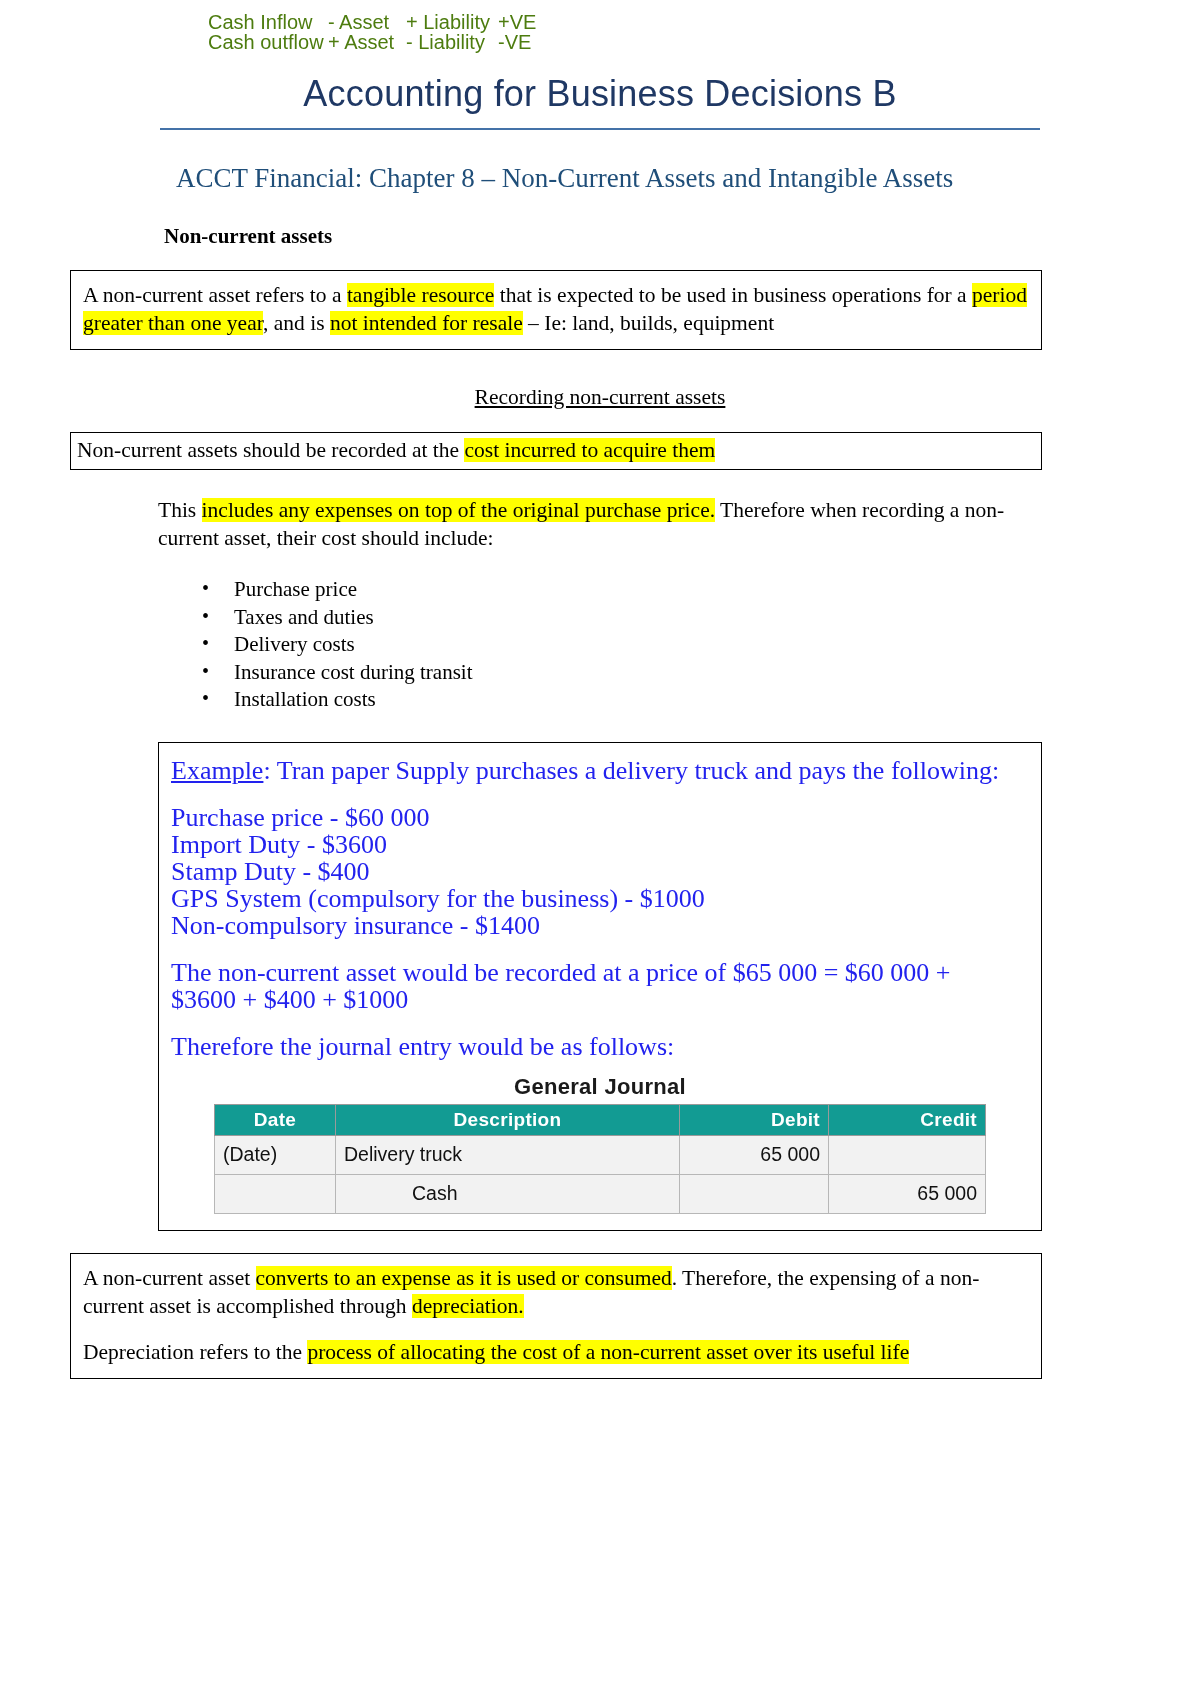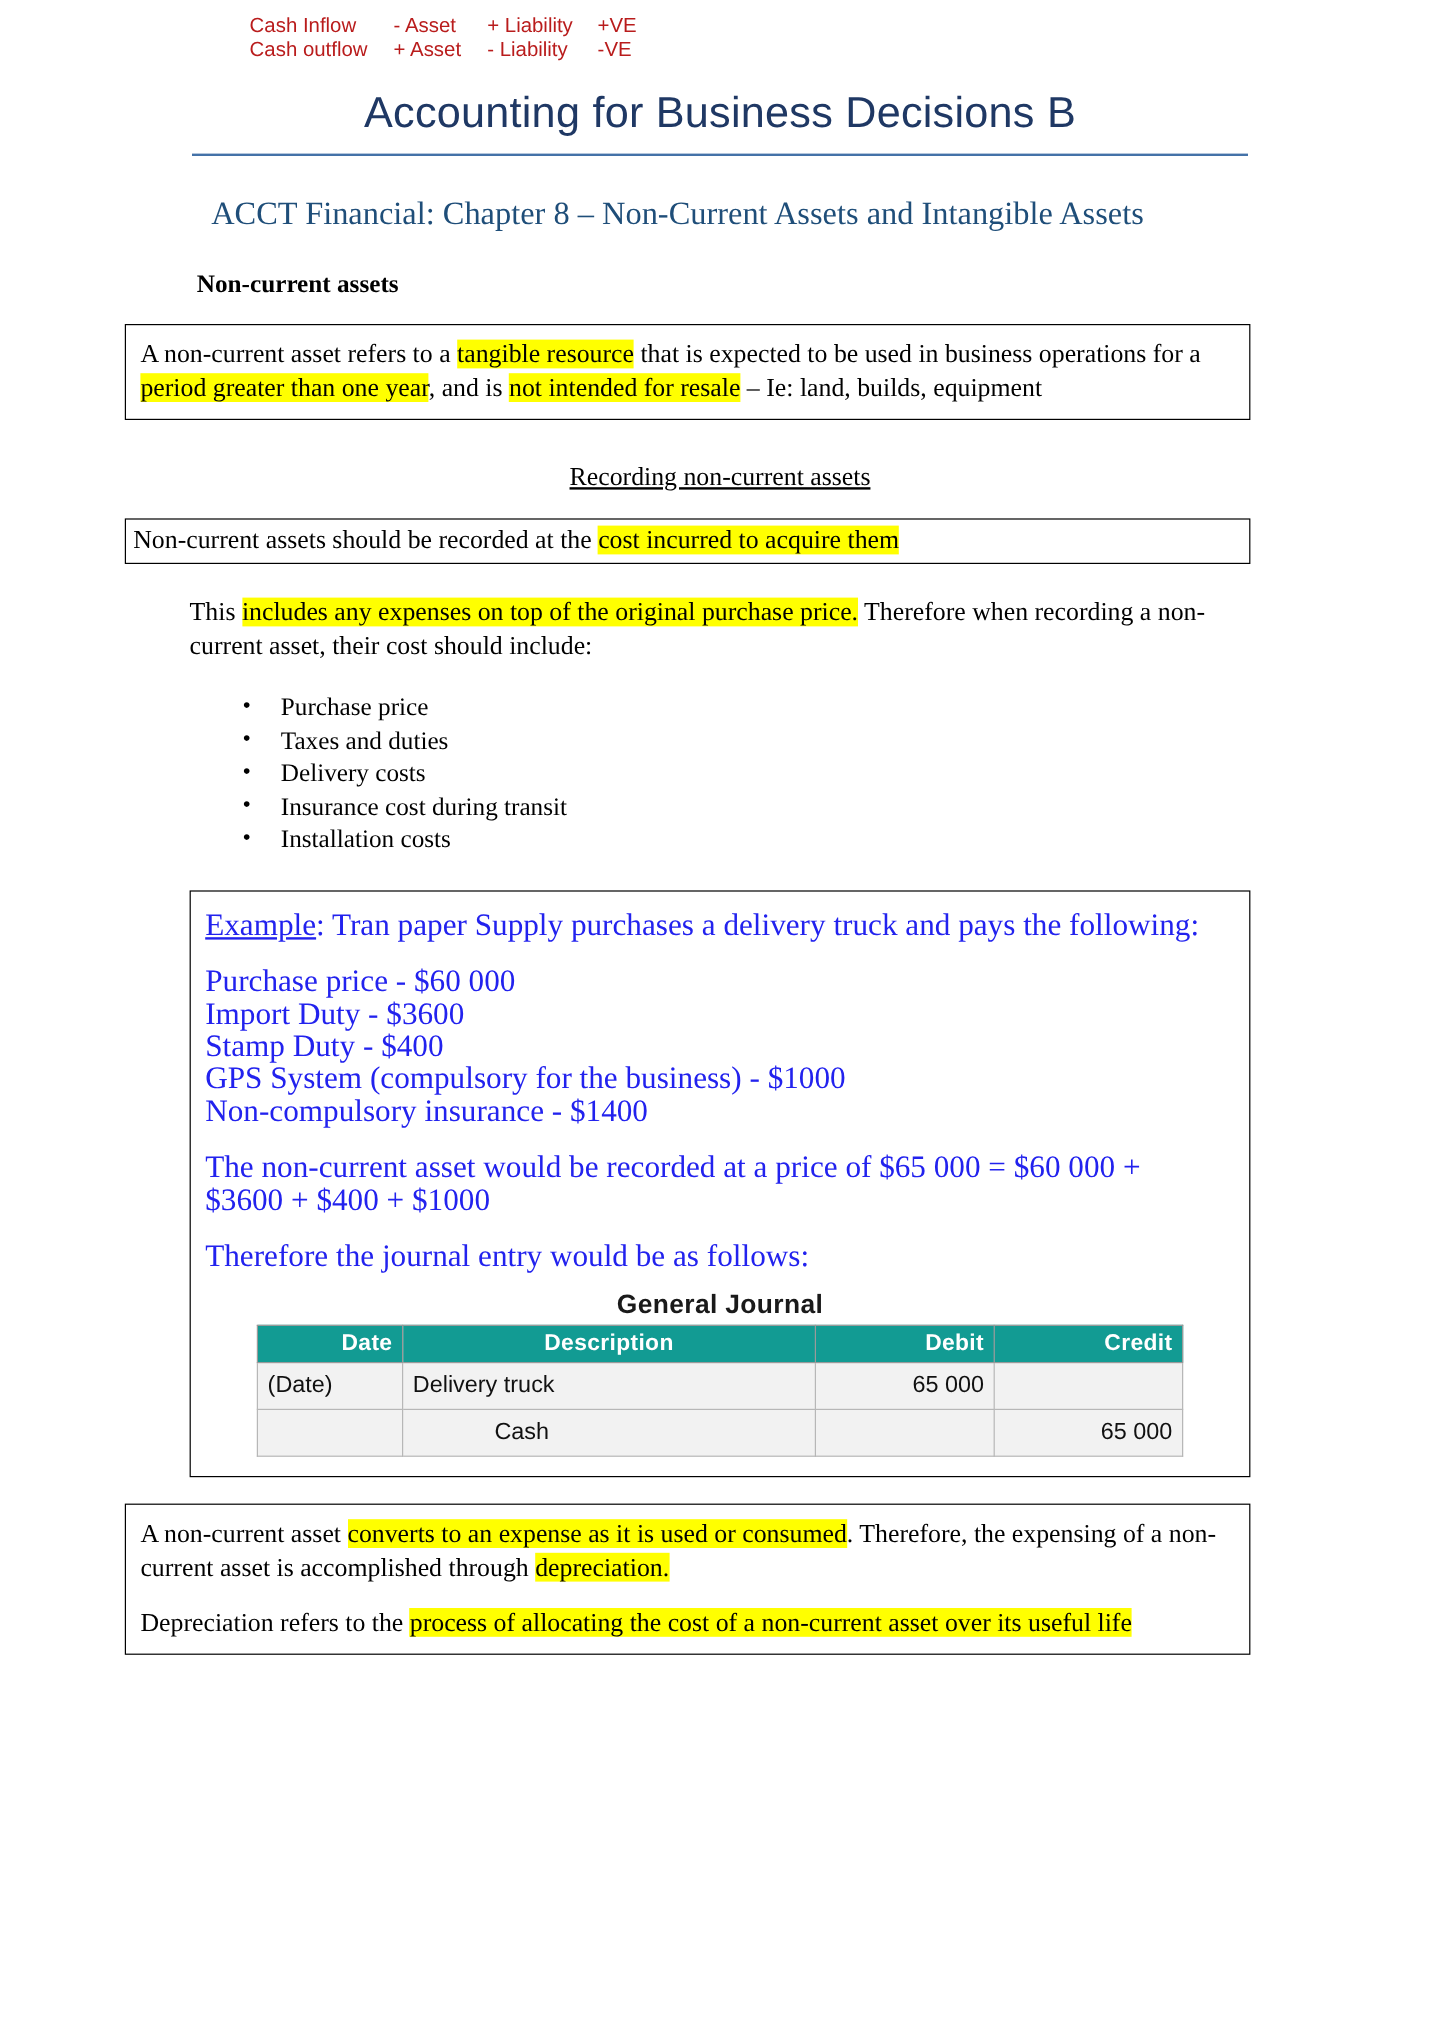--- a/index.html
+++ b/index.html
@@ -6,21 +6,21 @@
   body {
     width:1200px; height:1697px;
     background:#ffffff;
     font-family:"Liberation Serif", serif;
     color:#000;
     overflow:hidden;
   }
   .page { position:relative; width:1200px; height:1697px; padding:0; box-sizing:border-box; }
 
   
-  .cashnotes { padding-top:12px; padding-left:208px; color:#b91c1c; font-family:"Liberation Sans", sans-serif; font-size:17px; line-height:20px; }
+  .cashnotes { padding-top:12px; padding-left:208px; color:#4d7c0f; font-family:"Liberation Sans", sans-serif; font-size:20px; line-height:20px; }
   .cashnotes .row { display:block; white-space:pre; }
   .cn-label { display:inline-block; width:120px; }
   .cn-a { display:inline-block; width:78px; }
   .cn-b { display:inline-block; width:92px; }
 
   
   .title-wrap { margin:14px 160px 0 160px; }
   h1.doc-title {
     margin:0; padding:0 0 6px 0;
     font-family:"Liberation Sans", sans-serif;
@@ -42,21 +42,21 @@
 
   h2.sec-head {
     margin:30px 0 0 164px;
     font-size:21px;
     font-weight:bold;
     line-height:24px;
   }
 
   
   .box {
-    margin:22px 158px 0 104px;
+    margin:22px 158px 0 70px;
     border:1.5px solid #000;
     padding:10px 12px 12px 12px;
     box-sizing:border-box;
   }
   .box p { margin:0; font-size:21.5px; line-height:28px; }
 
   .box.thin { padding:4px 6px 5px 6px; }
   .box.thin p { line-height:27px; }
 
   .hl { background:#ffff00; }
@@ -121,21 +121,21 @@
     letter-spacing:0.3px;
   }
   table.journal td {
     border:1px solid #b7b7b7;
     font-size:19.5px;
     color:#111;
     padding:5px 8px;
     background:#f2f2f2;
     height:28px;
   }
-  .col-date { width:104px; text-align:right; }
+  .col-date { width:104px; text-align:center; }
   .col-desc { width:auto; }
   .col-debit { width:132px; text-align:right; }
   .col-credit { width:140px; text-align:right; }
   td.c-date { text-align:left; }
   td.c-desc { text-align:left; }
   td.c-desc.indent { padding-left:76px; }
   td.c-debit { text-align:right; padding-right:16px; }
   td.c-credit { text-align:right; padding-right:12px; }
 </style>
 </head>

